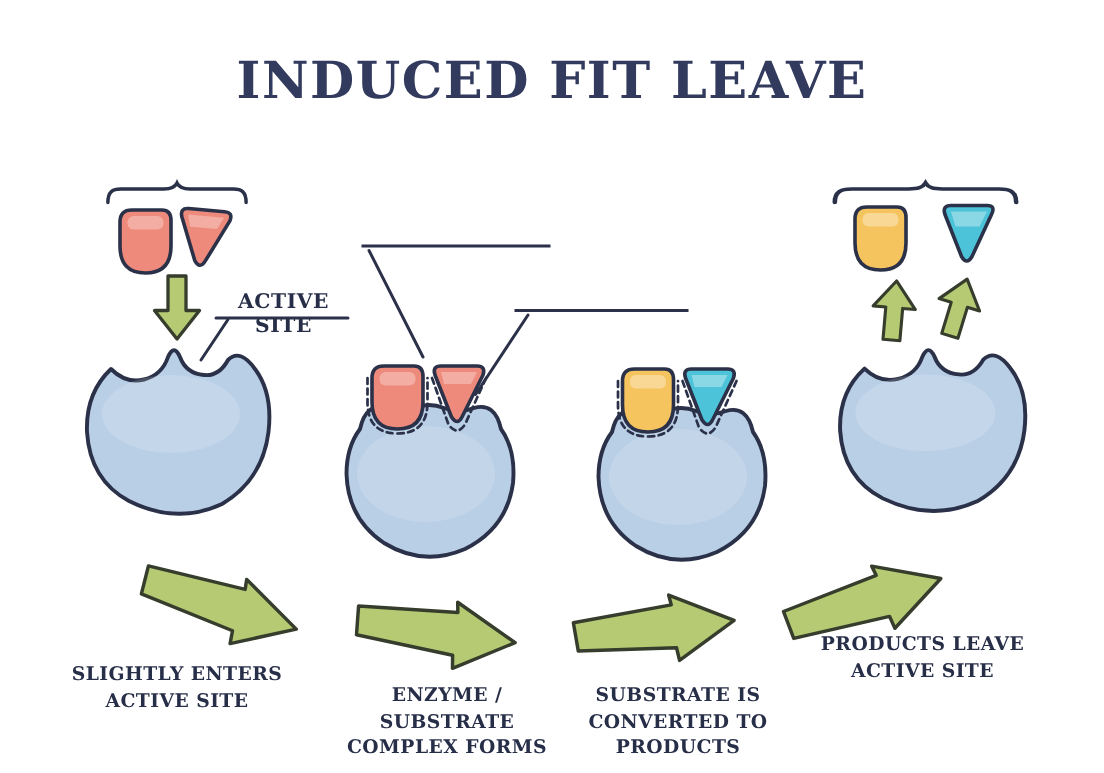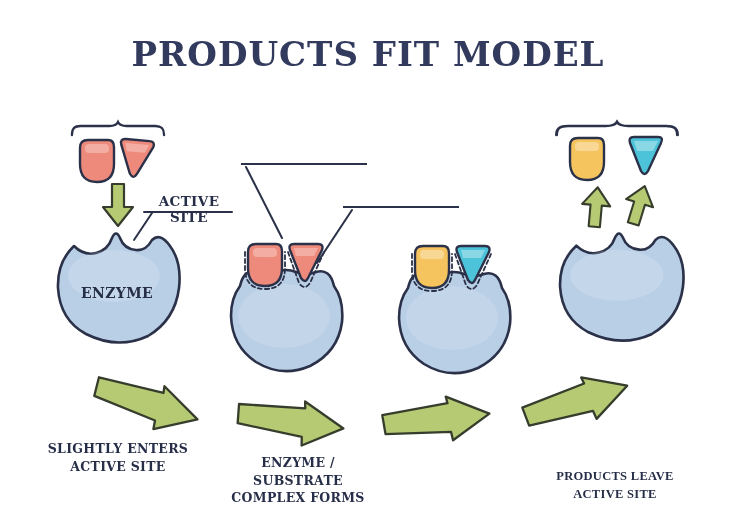--- a/index.html
+++ b/index.html
@@ -19,21 +19,21 @@
   .caption{position:absolute;font-weight:bold;color:var(--ink);text-align:center;
        font-size:12.5px;letter-spacing:.3px;line-height:1.4;white-space:pre-line;}
   .underline{position:absolute;border-bottom:2px solid var(--line);height:0;}
   svg{display:block;overflow:visible;}
 </style>
 </head>
 <body>
 
 <div class="canvas">
 
-  <div class="title">PRODUCTS FIT MODEL</div>
+  <div class="title">INDUCED FIT LEAVE</div>
 
 
   <svg class="abs" style="left:70px;top:122px;" width="96" height="14" viewBox="0 0 100 14" preserveAspectRatio="none">
     <path d="M 2 13 C 2 6 5 4 11 4 L 41 4 C 46 4 48.5 3 50 0 C 51.5 3 54 4 59 4 L 89 4 C 95 4 98 6 98 13" fill="none" style="stroke:var(--line)" stroke-width="2.4" stroke-linecap="round"></path>
   </svg>
 
   <svg class="abs" style="left:74px;top:136px;" width="84" height="52" viewBox="0 0 84 52">
     <path d="M 6 12 Q 6 4 14 4 L 34 4 Q 40 4 40 11 L 40 28 Q 40 46 23 46 Q 6 46 6 28 Z" style="fill:var(--substrate-fill);stroke:var(--line)" stroke-width="2.4" stroke-linejoin="round"></path>
     <rect x="11" y="8" width="24" height="9" rx="4" fill="#ffffff" opacity="0.3"></rect>
     <g transform="rotate(5 62 24)">
@@ -50,21 +50,20 @@
   <svg class="abs" style="left:128px;top:208px;" width="108" height="36" viewBox="0 0 108 36">
     <path d="M 16 4 L 104 4" fill="none" style="stroke:var(--line)" stroke-width="2" stroke-linecap="round"></path>
     <path d="M 24 5 L 6 32" fill="none" style="stroke:var(--line)" stroke-width="2" stroke-linecap="round"></path>
   </svg>
 
   <svg class="abs" style="left:52px;top:228px;" width="132" height="122" viewBox="0 0 132 122">
     <path d="M 22 18 Q 32 28 44 25 Q 56 22 60 10 Q 64 1 68 10 Q 72 21 84 22 Q 94 23 100 12
              Q 108 4 118 18 Q 130 34 127 60 Q 123 92 96 108 Q 66 122 34 106 Q 8 92 6 60 Q 5 34 22 18 Z" style="fill:var(--enzyme-fill);stroke:var(--enzyme-stroke)" stroke-width="2.6" stroke-linejoin="round"></path>
     <ellipse cx="62" cy="48" rx="46" ry="26" fill="#ffffff" opacity="0.16"></ellipse>
   </svg>
-  <div class="lbl" style="left:62px;top:285px;width:110px;font-size:14px;">ENZYME</div>
 
   <div class="underline" style="left:241px;top:163px;width:126px;"></div>
   <svg class="abs" style="left:243px;top:165px;" width="42" height="76" viewBox="0 0 42 76">
     <path d="M 3 2 L 39 73" fill="none" style="stroke:var(--line)" stroke-width="2" stroke-linecap="round"></path>
   </svg>
 
   <div class="underline" style="left:343px;top:206px;width:116px;"></div>
   <svg class="abs" style="left:314px;top:208px;" width="42" height="58" viewBox="0 0 42 58">
     <path d="M 38 2 L 3 55" fill="none" style="stroke:var(--line)" stroke-width="2" stroke-linecap="round"></path>
   </svg>
@@ -132,16 +131,18 @@
     <path d="M 2 13 L 71 9 L 70 2 L 113 25 L 72 48 L 71 39 L 3 33 Z" style="fill:var(--arrow-fill);stroke:var(--arrow-stroke)" stroke-width="2.4" stroke-linejoin="round"></path>
   </svg>
   <svg class="abs" style="left:520px;top:378px;transform:rotate(-18deg);" width="114" height="48" viewBox="0 0 116 50">
     <path d="M 2 13 L 71 9 L 70 2 L 113 25 L 72 48 L 71 39 L 3 33 Z" style="fill:var(--arrow-fill);stroke:var(--arrow-stroke)" stroke-width="2.4" stroke-linejoin="round"></path>
   </svg>
 
   <div class="caption" style="left:38px;top:440px;width:160px;">SLIGHTLY ENTERS
 ACTIVE SITE</div>
   <div class="caption" style="left:218px;top:454px;width:160px;">ENZYME / SUBSTRATE
 COMPLEX FORMS</div>
-  <div class="caption" style="left:535px;top:468px;width:160px;font-family:Liberation Serif, serif;">PRODUCTS LEAVE
+  <div class="caption" style="left:366px;top:454px;width:172px;">SUBSTRATE IS
+CONVERTED TO PRODUCTS</div>
+  <div class="caption" style="left:535px;top:420px;width:160px;">PRODUCTS LEAVE
 ACTIVE SITE</div>
 
 </div>
 
 </body></html>

